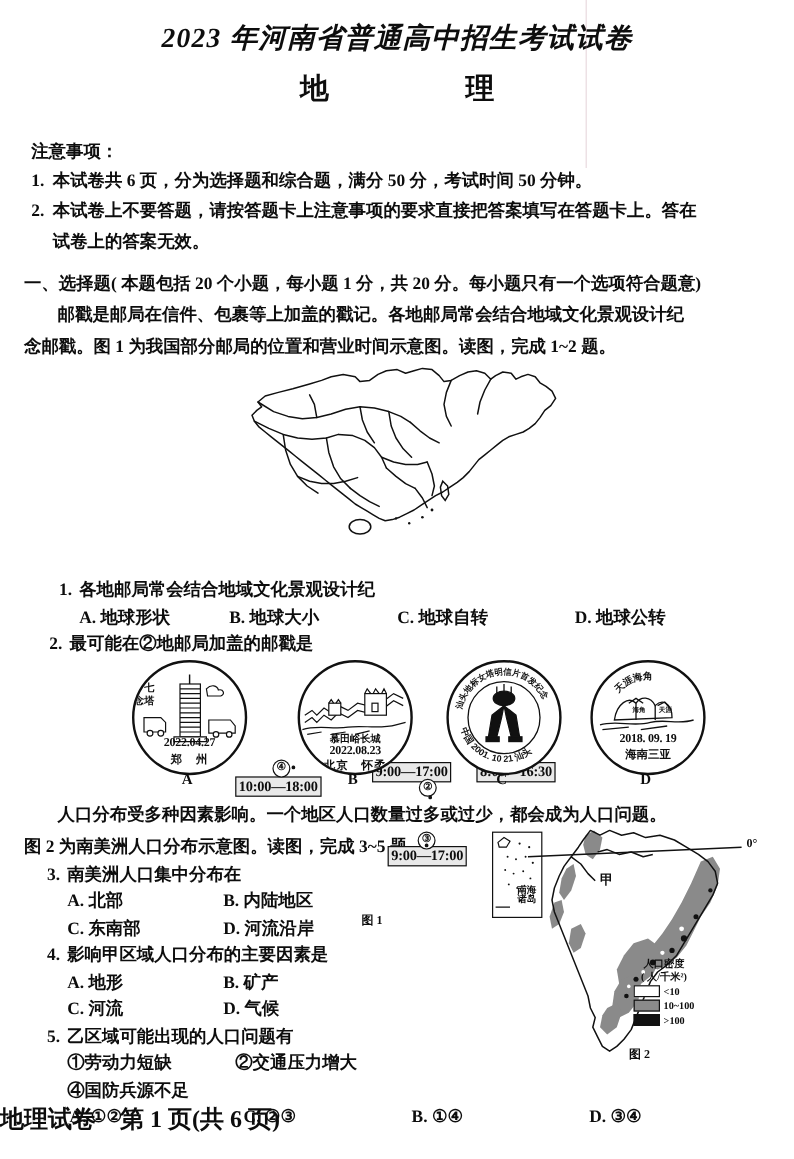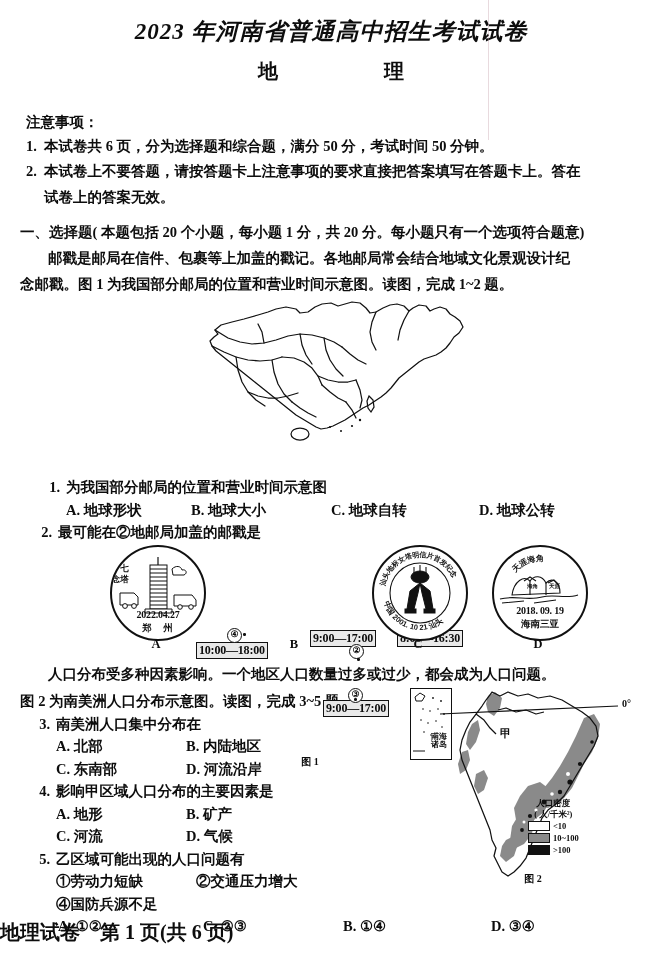--- a/index.html
+++ b/index.html
@@ -10,21 +10,21 @@
     -webkit-font-smoothing:none;
   }
   .page{position:absolute;left:0;top:0;width:662px;height:966px;}
 
   
   .doc-title{
     text-align:center;font-size:23px;font-weight:700;letter-spacing:1px;
     margin:18px 0 0 0;line-height:1.2;font-style:italic;
   }
   .doc-subject{
-    text-align:center;font-size:20px;font-weight:700;letter-spacing:22px;
+    text-align:center;font-size:24px;font-weight:700;letter-spacing:22px;
     margin:12px 0 0 0;padding-left:22px;
   }
 
   
   .notice{margin:26px 0 0 0;padding:0 24px 0 26px;}
   .notice-title{font-size:14.5px;font-weight:700;line-height:1.6;}
   .notice-item{
     font-size:14.5px;font-weight:700;line-height:1.75;
     display:flex;align-items:flex-start;
   }
@@ -228,21 +228,21 @@
       </svg>
       <div class="inset-lbl" style="left:16px;top:44px;width:24px;">南海<br>诸岛</div>
     </div>
 
     <div class="fig-cap" style="position:absolute;left:280px;top:455px;width:60px;">图 1</div>
   </div>
 
   <div class="q" style="margin-top:16px;">
     <div class="q-stem">
       <span class="q-no">1.</span>
-      <span>为我国部分邮局的位置和营业时间示意图</span>
+      <span>各地邮局常会结合地域文化景观设计纪</span>
     </div>
     <div class="opts">
       <span class="opt" style="width:125px;">A. 地球形状</span>
       <span class="opt" style="width:140px;">B. 地球大小</span>
       <span class="opt" style="width:148px;">C. 地球自转</span>
       <span class="opt">D. 地球公转</span>
     </div>
   </div>
 
   <div class="q" style="padding-left:30px;">
@@ -270,20 +270,40 @@
             <circle cx="79" cy="60" r="2.3" fill="#fff"></circle>
           <path d="M60,22 C64,18 69,19 70,23 C74,22 76,26 72,28 L61,28 Z" fill="#fff"></path>
         </g>
       </svg>
       <div class="stamp-ttl" style="top:16px;left:-42px;width:92px;line-height:1.25;">二　七<br>纪念塔</div>
       <div class="stamp-date" style="top:62px;">2022.04.27</div>
       <div class="stamp-city" style="top:75px;">郑　州</div>
     </div>
     <div class="stamp-letter" style="left:110px;top:92px;">A</div>
 
+    <div class="stamp" style="left:248px;top:0;">
+      <svg width="92" height="92" viewBox="0 0 92 92" style="position:absolute;left:0;top:0;">
+        <g stroke="#111" fill="none" stroke-width="1">
+          <path d="M4,44 L10,40 L14,44 L20,38 L26,42 L32,36 L40,40 L48,34 L56,36
+                   L62,30 L70,32 L78,26 L86,30"></path>
+          <path d="M4,50 L10,46 L14,50 L20,44 L26,48 L32,42 L40,46 L48,40 L56,42
+                   L62,36 L70,38 L78,32 L86,36"></path>
+          <rect x="54" y="26" width="18" height="18" fill="#fff"></rect>
+          <path d="M54,26 L56,22 L59,26 M61,26 L63,22 L66,26 M68,26 L70,22 L72,26"></path>
+          <rect x="60" y="34" width="5" height="7" fill="#fff"></rect>
+          <rect x="24" y="34" width="10" height="10" fill="#fff"></rect>
+          <path d="M24,34 L26,31 L28,34 M30,34 L32,31 L34,34"></path>
+          <path d="M2,56 C14,52 28,56 40,54 C52,52 66,56 80,52 L88,50"></path>
+          <path d="M6,60 L18,58 M26,60 L38,58 M46,60 L58,57"></path>
+        </g>
+      </svg>
+      <div class="stamp-ttl" style="top:58px;">慕田峪长城</div>
+      <div class="stamp-date" style="top:68px;">2022.08.23</div>
+      <div class="stamp-city" style="top:80px;">北京　怀柔</div>
+    </div>
     <div class="stamp-letter" style="left:248px;top:92px;">B</div>
 
     <div class="stamp" style="left:372px;top:0;">
       <svg class="arcwrap" width="92" height="92" viewBox="0 0 92 92">
         <defs>
           <path id="arcTop" d="M10,46 A36,36 0 0 1 82,46"></path>
           <path id="arcBot" d="M9,46 A37,37 0 0 0 83,46"></path>
         </defs>
         <circle cx="46" cy="46" r="30" fill="none" stroke="#111" stroke-width="1.1"></circle>
         <text>

